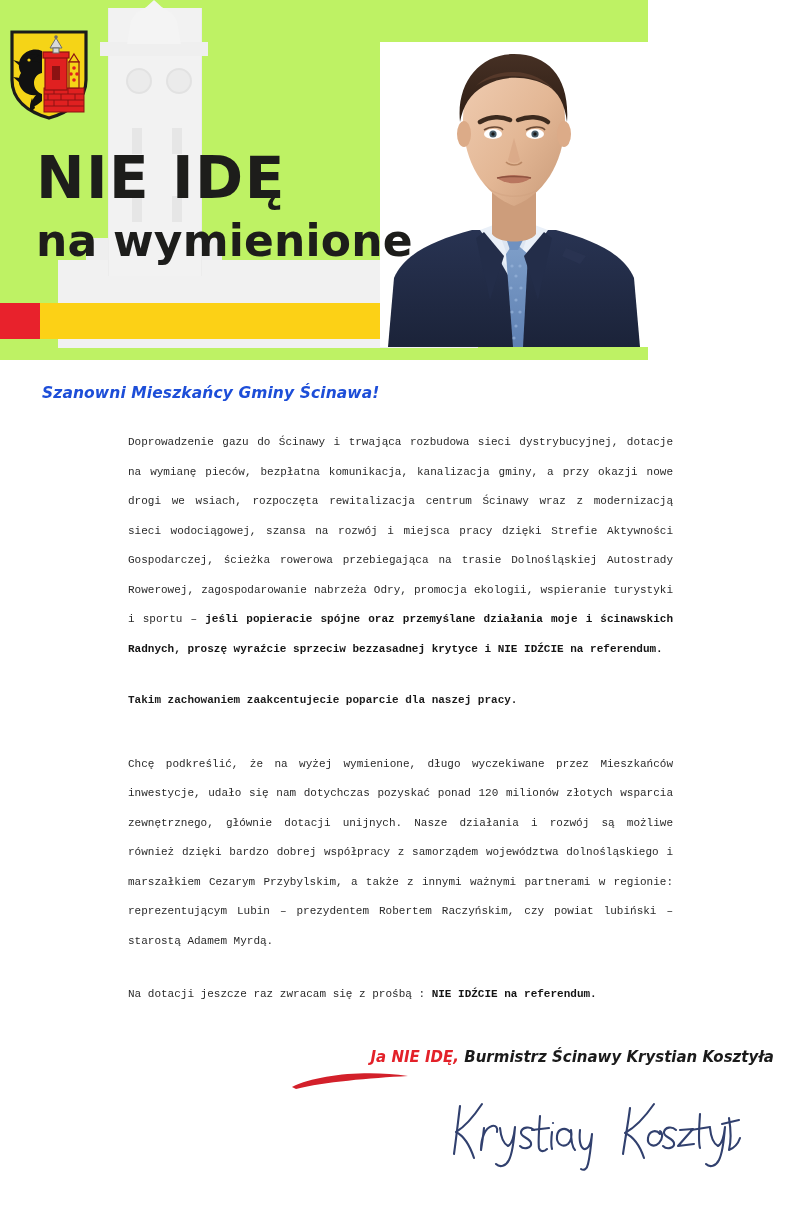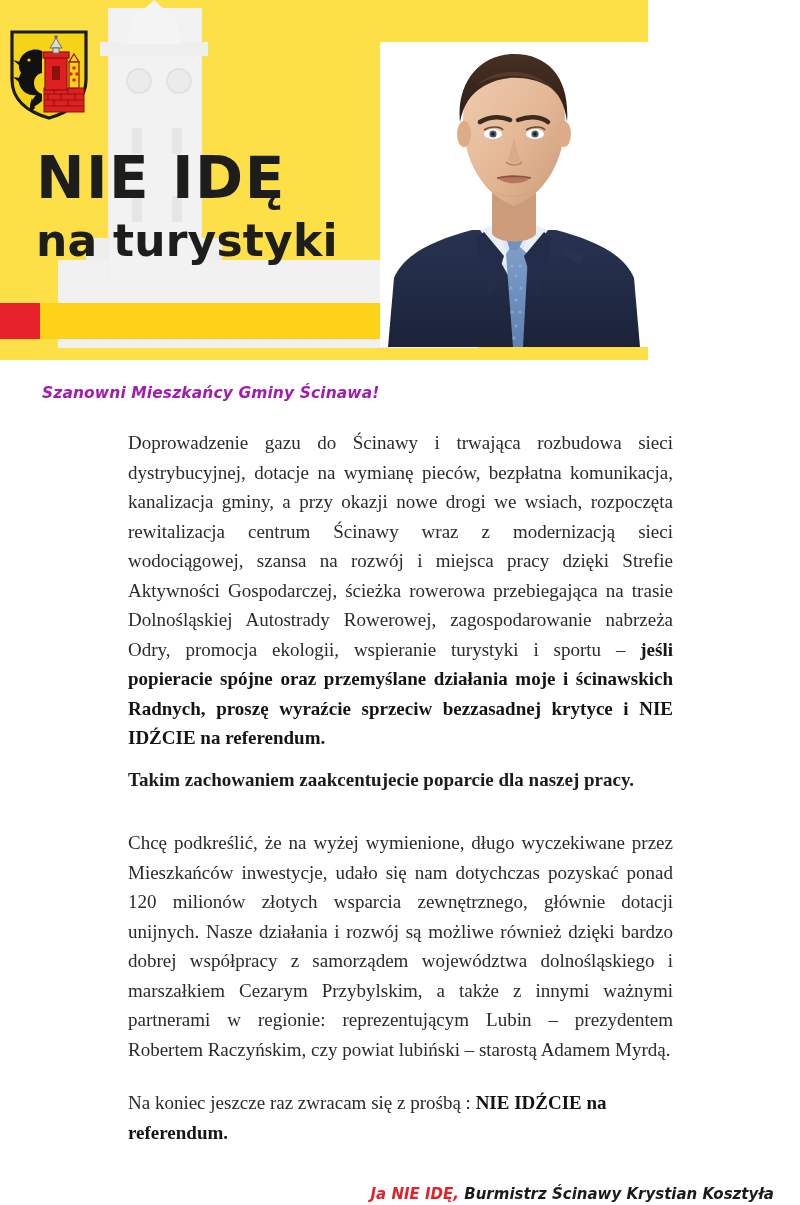--- a/index.html
+++ b/index.html
@@ -15,21 +15,21 @@
     color: #1b1b1b;
     overflow: hidden;
     position: relative;
   }
 
   
   .header {
     position: relative;
     width: 648px;
     height: 360px;
-    background: #fde047;
+    background: #bef264;
     overflow: hidden;
   }
 
   
   .watermark {
     position: absolute;
     left: 0; top: 0;
     width: 800px; height: 348px;
     overflow: hidden;
     pointer-events: none;
@@ -198,35 +198,35 @@
     position: relative;
     width: 800px;
     padding: 0;
     background: #ffffff;
   }
   .salutation {
     font-family: "DejaVu Sans", "Liberation Sans", sans-serif;
     font-weight: bold;
     font-style: italic;
     font-size: 15.5px;
-    color: #a21caf;
+    color: #1d4ed8;
     margin: 24px 0 0 42px;
     letter-spacing: 0.1px;
   }
   .para {
     margin: 0 42px 0 128px;
     width: 545px;
-    font-size: 19px;
+    font-size: 11px;
     line-height: 29.5px;
     text-align: justify;
     color: #2a2a2a;
-    font-family: Liberation Serif, serif;
+    font-family: Liberation Mono, monospace;
   }
   .para.p1 { margin-top: 26px; }
-  .para.p2 { margin-top: 12px; font-weight: bold; color: #1b1b1b; text-align: left; }
+  .para.p2 { margin-top: 22px; font-weight: bold; color: #1b1b1b; text-align: left; }
   .para.p3 { margin-top: 34px; }
   .para.p4 { margin-top: 24px; text-align: left; }
   .para b { font-weight: bold; color: #141414; }
 
   
   .sig-block {
     position: relative;
     margin-top: 32px;
     height: 160px;
   }
@@ -345,21 +345,21 @@
         <circle cx="66" cy="40" r="1.8" fill="#e02020"></circle>
         <circle cx="63" cy="46" r="1.8" fill="#e02020"></circle>
         <circle cx="69" cy="46" r="1.8" fill="#e02020"></circle>
         <circle cx="66" cy="52" r="1.8" fill="#e02020"></circle>
       </g>
     </svg>
   </div>
 
   <div class="headline">
     <div class="line1">NIE IDĘ</div>
-    <div class="line2">na turystyki</div>
+    <div class="line2">na wymienione</div>
   </div>
 
   <div class="band-yellow"></div>
   <div class="band-red"></div>
 
   <div class="portrait">
     <svg viewBox="0 0 268 305" width="268" height="305" aria-hidden="true">
       <defs>
         <linearGradient id="skin" x1="0" y1="0" x2="1" y2="1">
           <stop offset="0%" stop-color="#f0cdb2"></stop>
@@ -452,21 +452,21 @@
 <div class="sheet">
 
   <div class="salutation">Szanowni Mieszkańcy Gminy Ścinawa!</div>
 
   <p class="para p1"><span>Doprowadzenie gazu do Ścinawy i trwająca rozbudowa sieci dystrybucyjnej, dotacje na wymianę pieców, bezpłatna komunikacja, kanalizacja gminy, a przy okazji nowe drogi we wsiach, rozpoczęta rewitalizacja centrum Ścinawy wraz z modernizacją sieci wodociągowej, szansa na rozwój i miejsca pracy dzięki Strefie Aktywności Gospodarczej, ścieżka rowerowa przebiegająca na trasie Dolnośląskiej Autostrady Rowerowej, zagospodarowanie nabrzeża Odry, promocja ekologii, wspieranie turystyki i sportu – </span><b>jeśli popieracie spójne oraz przemyślane działania moje i ścinawskich Radnych, proszę wyraźcie sprzeciw bezzasadnej krytyce i NIE IDŹCIE na referendum.</b></p>
 
   <p class="para p2"><span>Takim zachowaniem zaakcentujecie poparcie dla naszej pracy.</span><br></p>
 
   <p class="para p3">Chcę podkreślić, że na wyżej wymienione, długo wyczekiwane przez Mieszkańców inwestycje, udało się nam dotychczas pozyskać ponad 120 milionów złotych wsparcia zewnętrznego, głównie dotacji unijnych. Nasze działania i rozwój są możliwe również dzięki bardzo dobrej współpracy z samorządem województwa dolnośląskiego i marszałkiem Cezarym Przybylskim, a także z innymi ważnymi partnerami w regionie: reprezentującym Lubin – prezydentem Robertem Raczyńskim, czy powiat lubiński – starostą Adamem Myrdą.</p>
 
-  <p class="para p4"><span>Na koniec jeszcze raz zwracam się z prośbą : </span><b>NIE IDŹCIE na referendum.</b></p>
+  <p class="para p4"><span>Na dotacji jeszcze raz zwracam się z prośbą : </span><b>NIE IDŹCIE na referendum.</b></p>
 
   <div class="sig-block">
 
     <div class="sig-line"><span class="red">Ja NIE IDĘ,</span><span> Burmistrz Ścinawy Krystian Kosztyła</span></div>
 
     <div class="swoosh">
       <svg viewBox="0 0 120 22" width="120" height="22" aria-hidden="true">
         <path d="M2 19 C28 6 78 2 118 8 C80 10 34 14 6 21 Z" fill="#d3202a"></path>
       </svg>
     </div>

